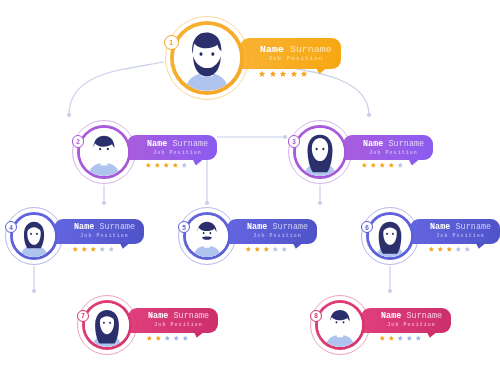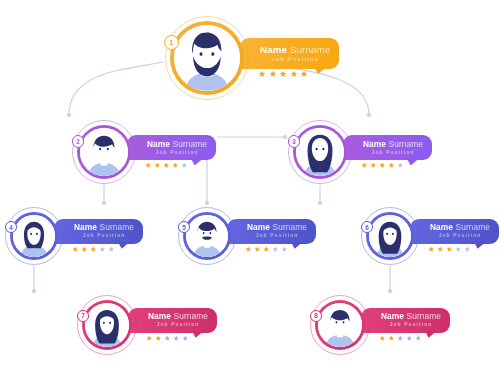--- a/index.html
+++ b/index.html
@@ -32,21 +32,21 @@
     height: 31px;
     border-radius: 9px 9px 9px 9px;
     display: flex;
     flex-direction: column;
     align-items: center;
     justify-content: center;
     box-sizing: border-box;
     padding: 0 9px 0 20px;
     white-space: nowrap;
   }
-  .node.rightward .plate { left: 18px; border-bottom-left-radius: 0; }
+  .node.rightward .plate { left: 18px; border-bottom-left-radius: 0; font-family: Liberation Mono, monospace; }
   .name-line {
     font-size: 9.5px;
     line-height: 10px;
     letter-spacing: .1px;
   }
   .name-line .first { color: #ffffff; font-weight: bold; }
   .name-line .last  { font-weight: normal; }
   .job-line {
     font-size: 5.6px;
     line-height: 8px;

